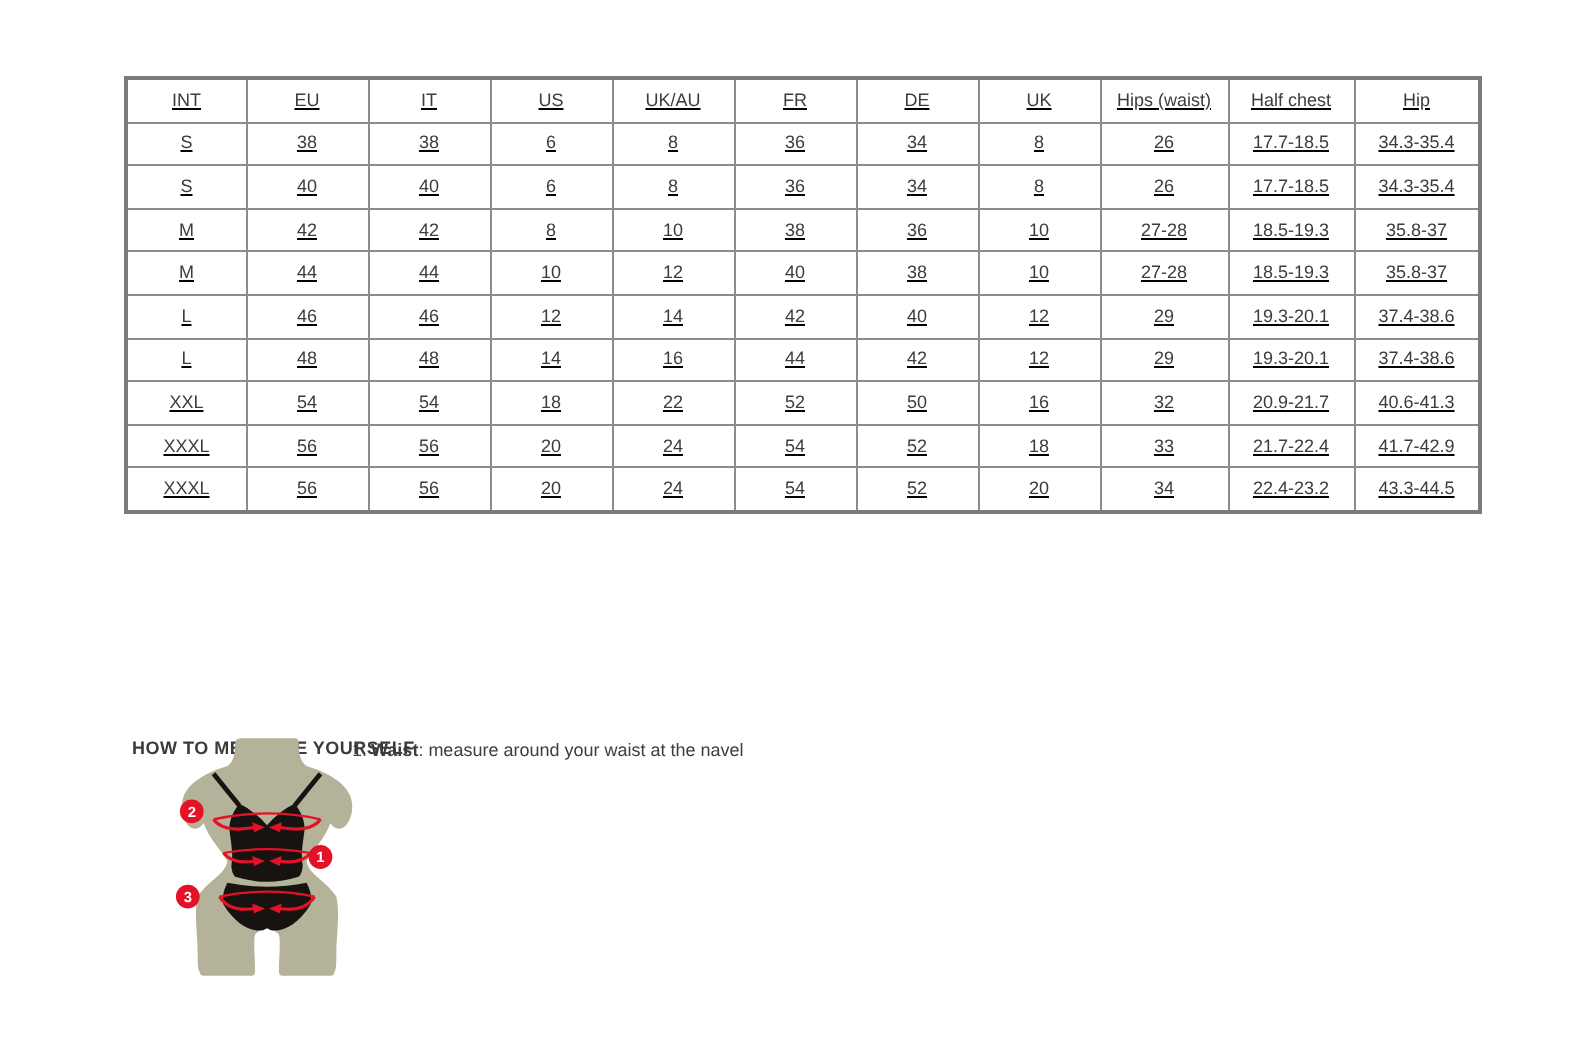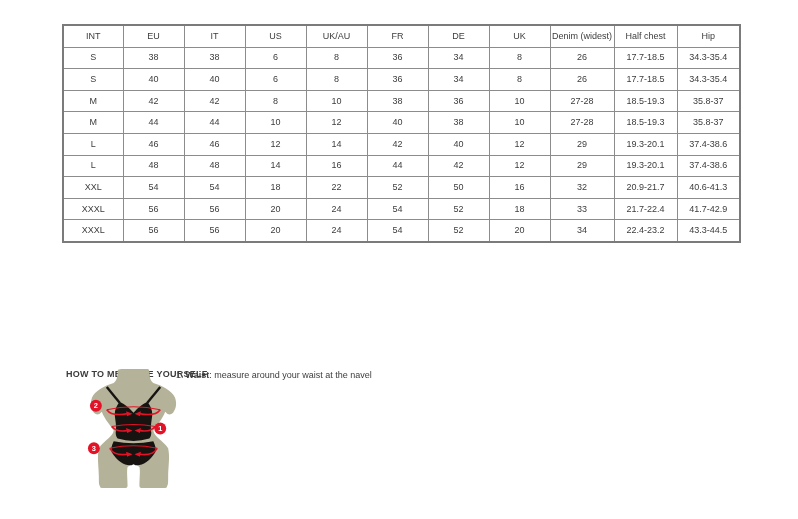--- a/index.html
+++ b/index.html
@@ -4,24 +4,25 @@
 <style>
   html,body { margin:0; padding:0; }
   body {
     width:798px; height:519px; position:relative; overflow:hidden;
     background:#ffffff;
     font-family:"Liberation Sans", sans-serif;
   }
 
   
   table.size-table {
-    position:absolute; left:62px; top:24px;
+    position:absolute; left:62px; top:38px;
     width:677px;
     border-collapse:collapse; table-layout:fixed;
     border:2px solid #7b7b7b;
+    text-decoration:underline;
   }
   .size-table th, .size-table td {
     border:1px solid #8c8c8c;
     font-size:9px; font-weight:400; color:#3c3c3c;
     text-align:center; vertical-align:middle;
     height:20.6px; padding:0; line-height:1;
     white-space:nowrap; overflow:hidden;
   }
 
   
@@ -69,21 +70,21 @@
   <thead>
     <tr id="size-table-head-row">
         <th>INT</th>
         <th>EU</th>
         <th>IT</th>
         <th>US</th>
         <th>UK/AU</th>
         <th>FR</th>
         <th>DE</th>
         <th>UK</th>
-        <th>Denim (widest)</th>
+        <th>Hips (waist)</th>
         <th>Half chest</th>
         <th>Hip</th>
       </tr>
   </thead>
   <tbody id="size-table-body">
       <tr>
         <td>S</td>
         <td>38</td>
         <td>38</td>
         <td>6</td>

